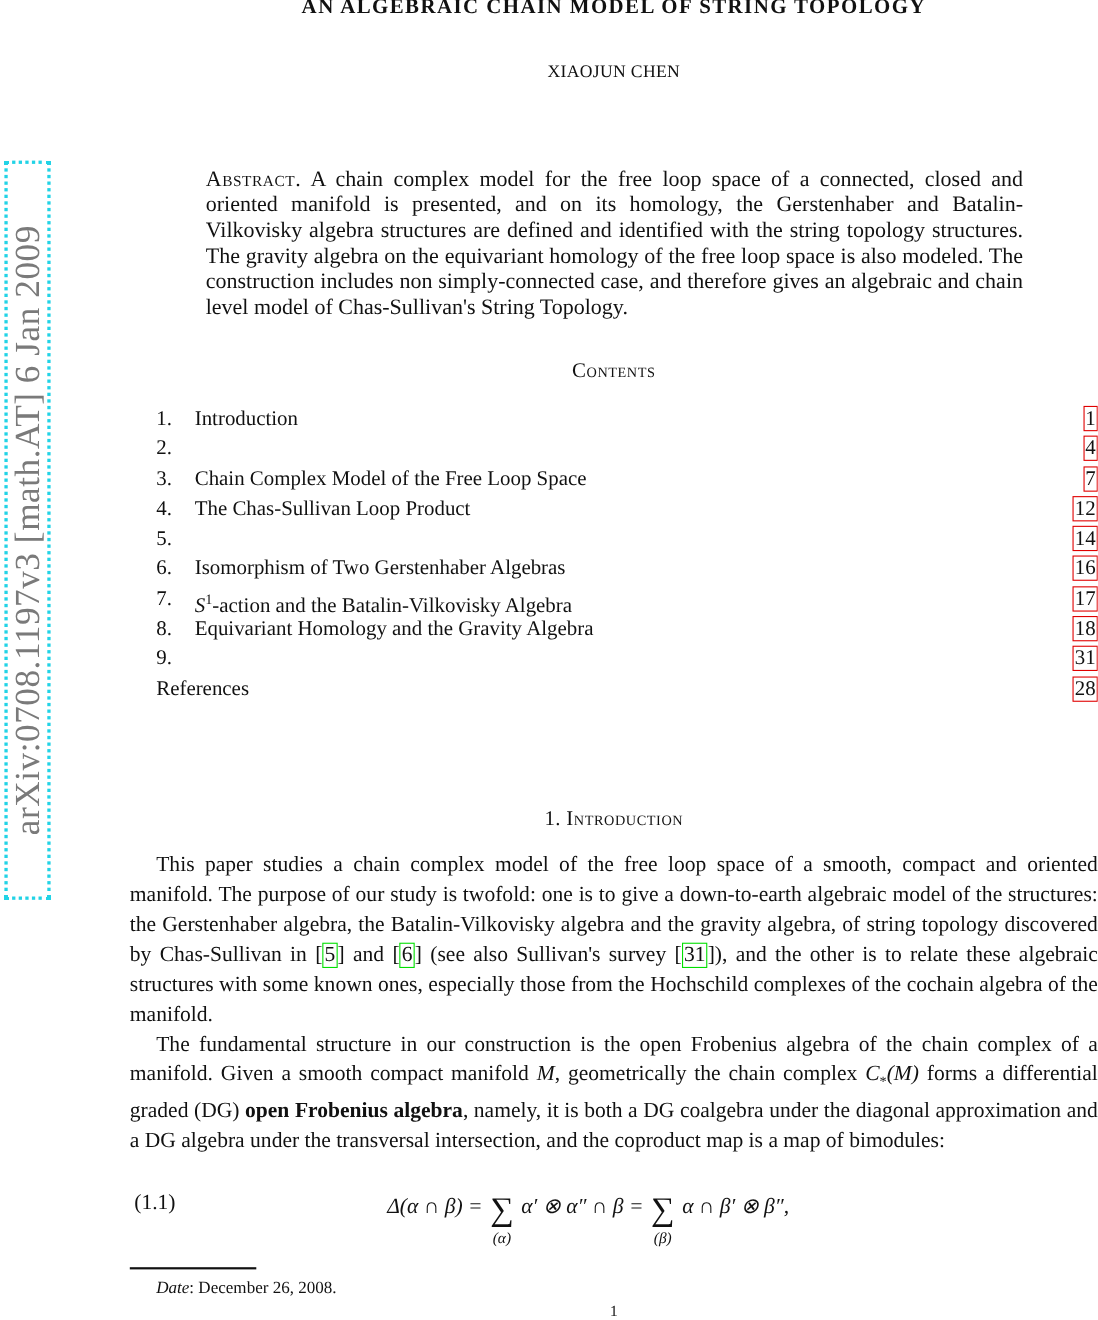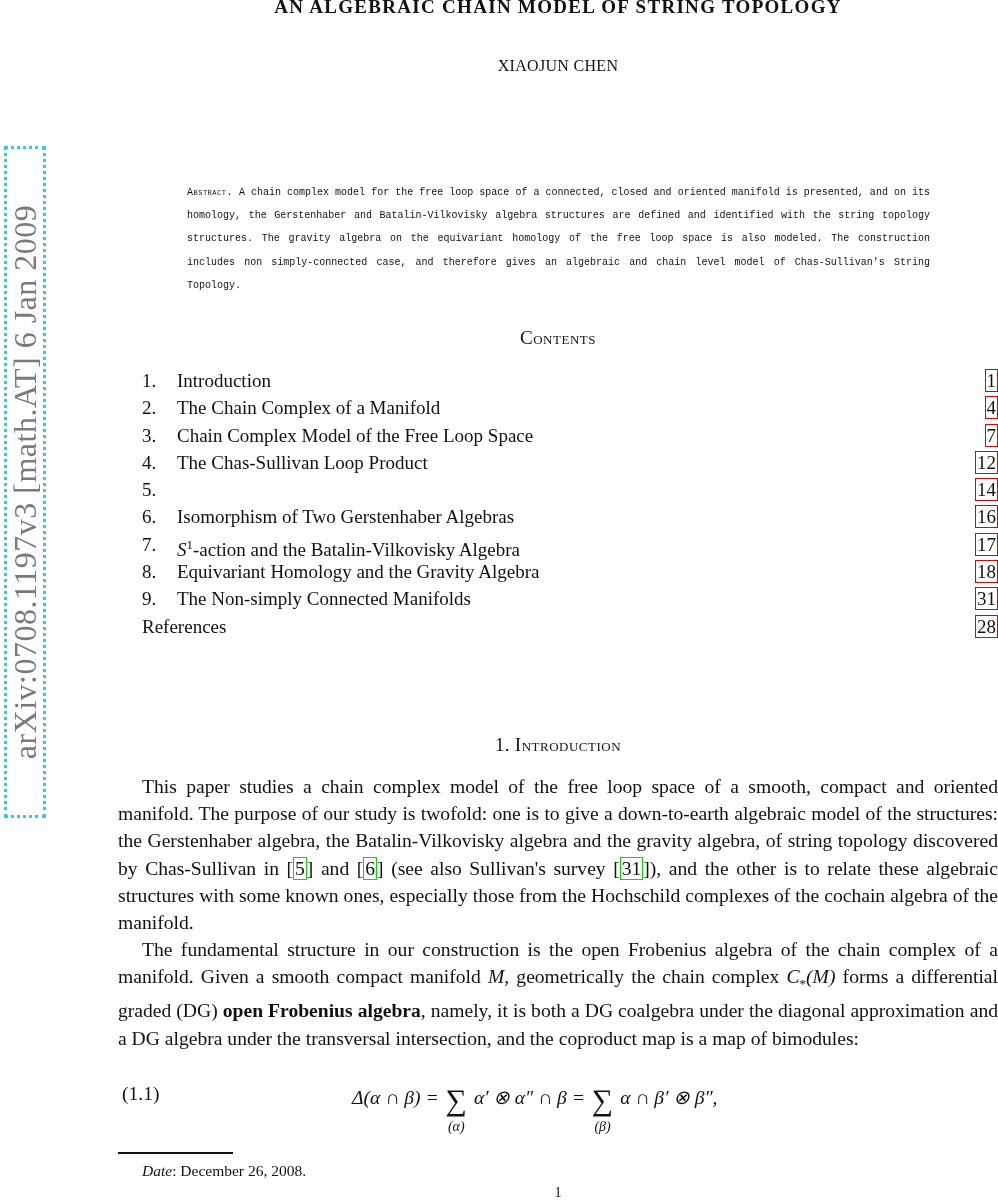--- a/index.html
+++ b/index.html
@@ -27,22 +27,22 @@
     .arxiv-text {
       position: absolute; left: 50%; top: 50%;
       transform: translate(-50%, -50%) rotate(-90deg);
       white-space: nowrap;
       font-family: "Liberation Serif", serif; font-size: 32px;
       color: #7a7a7a; letter-spacing: 0.5px;
     }
 
     .abstract {
       left: 187px; top: 152px; width: 743px;
-      font-family: Liberation Mono, monospace; font-size: 10px;
-      line-height: 23.2px; text-align: justify; margin-top: 29px;
+      font-family: Liberation Serif, serif; font-size: 20px;
+      line-height: 23.2px; text-align: justify;
     }
     .sc { font-variant: small-caps; letter-spacing: 0.5px; }
 
     .contents-heading {
       left: 0; width: 1116px; top: 327px; text-align: center;
       font-family: "Liberation Serif", serif; font-size: 19px;
       font-variant: small-caps; letter-spacing: 0.5px;
     }
     .toc { left: 142px; top: 367px; width: 856px; }
     .toc-row {
@@ -112,21 +112,20 @@
 <div class="abs contents-heading">Contents</div>
 
 <div class="abs toc">
   <div class="toc-row">
     <span class="toc-num">1.</span>
     <span class="toc-label">Introduction</span>
     <span class="toc-page">1</span>
   </div>
   <div class="toc-row">
     <span class="toc-num">2.</span>
-    <span class="toc-label">The Chain Complex of a Manifold</span>
     <span class="toc-page">4</span>
   </div>
   <div class="toc-row">
     <span class="toc-num">3.</span>
     <span class="toc-label">Chain Complex Model of the Free Loop Space</span>
     <span class="toc-page">7</span>
   </div>
   <div class="toc-row">
     <span class="toc-num">4.</span>
     <span class="toc-label">The Chas-Sullivan Loop Product</span>
@@ -146,21 +145,20 @@
     <span class="toc-label"><span class="ital">S</span><sup style="font-size:13px">1</sup><span>-action and the Batalin-Vilkovisky Algebra</span></span>
     <span class="toc-page">17</span>
   </div>
   <div class="toc-row">
     <span class="toc-num">8.</span>
     <span class="toc-label">Equivariant Homology and the Gravity Algebra</span>
     <span class="toc-page">18</span>
   </div>
   <div class="toc-row">
     <span class="toc-num">9.</span>
-    <span class="toc-label">The Non-simply Connected Manifolds</span>
     <span class="toc-page">31</span>
   </div>
   <div class="toc-row">
     <span class="toc-label noindent">References</span>
     <span class="toc-page">28</span>
   </div>
 </div>
 
 <div class="abs section-heading">
   <span>1.</span>

